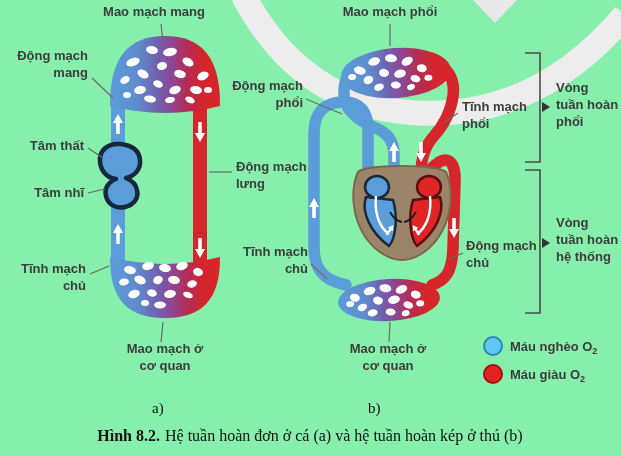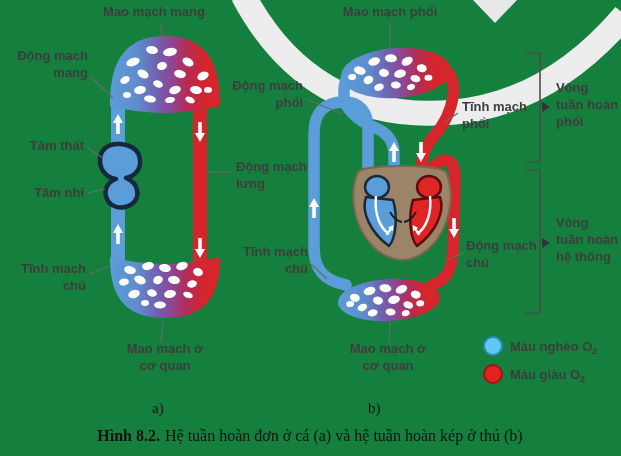--- a/index.html
+++ b/index.html
@@ -1,16 +1,16 @@
 <!DOCTYPE html>
 <html><head>
 <meta charset="utf-8">
 <style>
   html,body{margin:0;padding:0;background:#ffffff;}
-  .stage{position:relative;width:621px;height:456px;background:#15803d;overflow:hidden;
+  .stage{position:relative;width:621px;height:456px;background:#86efac;overflow:hidden;
          font-family:"Liberation Sans", sans-serif;}
   svg{display:block;}
   text{user-select:none;}
   .lbl{font-family:"Liberation Sans", sans-serif;font-size:13px;font-weight:bold;fill:#3d3d3d;}
   .cap{font-family:"Liberation Serif", serif;font-size:16px;fill:#111;}
   .mark{font-family:"Liberation Serif", serif;font-size:15px;fill:#111;}
   .leader{stroke:#6a6a6a;stroke-width:1.2;fill:none;}
   .bracket{stroke:#4c4c4c;stroke-width:1.6;fill:none;}
   .hole{fill:#ffffff;}
 </style>

